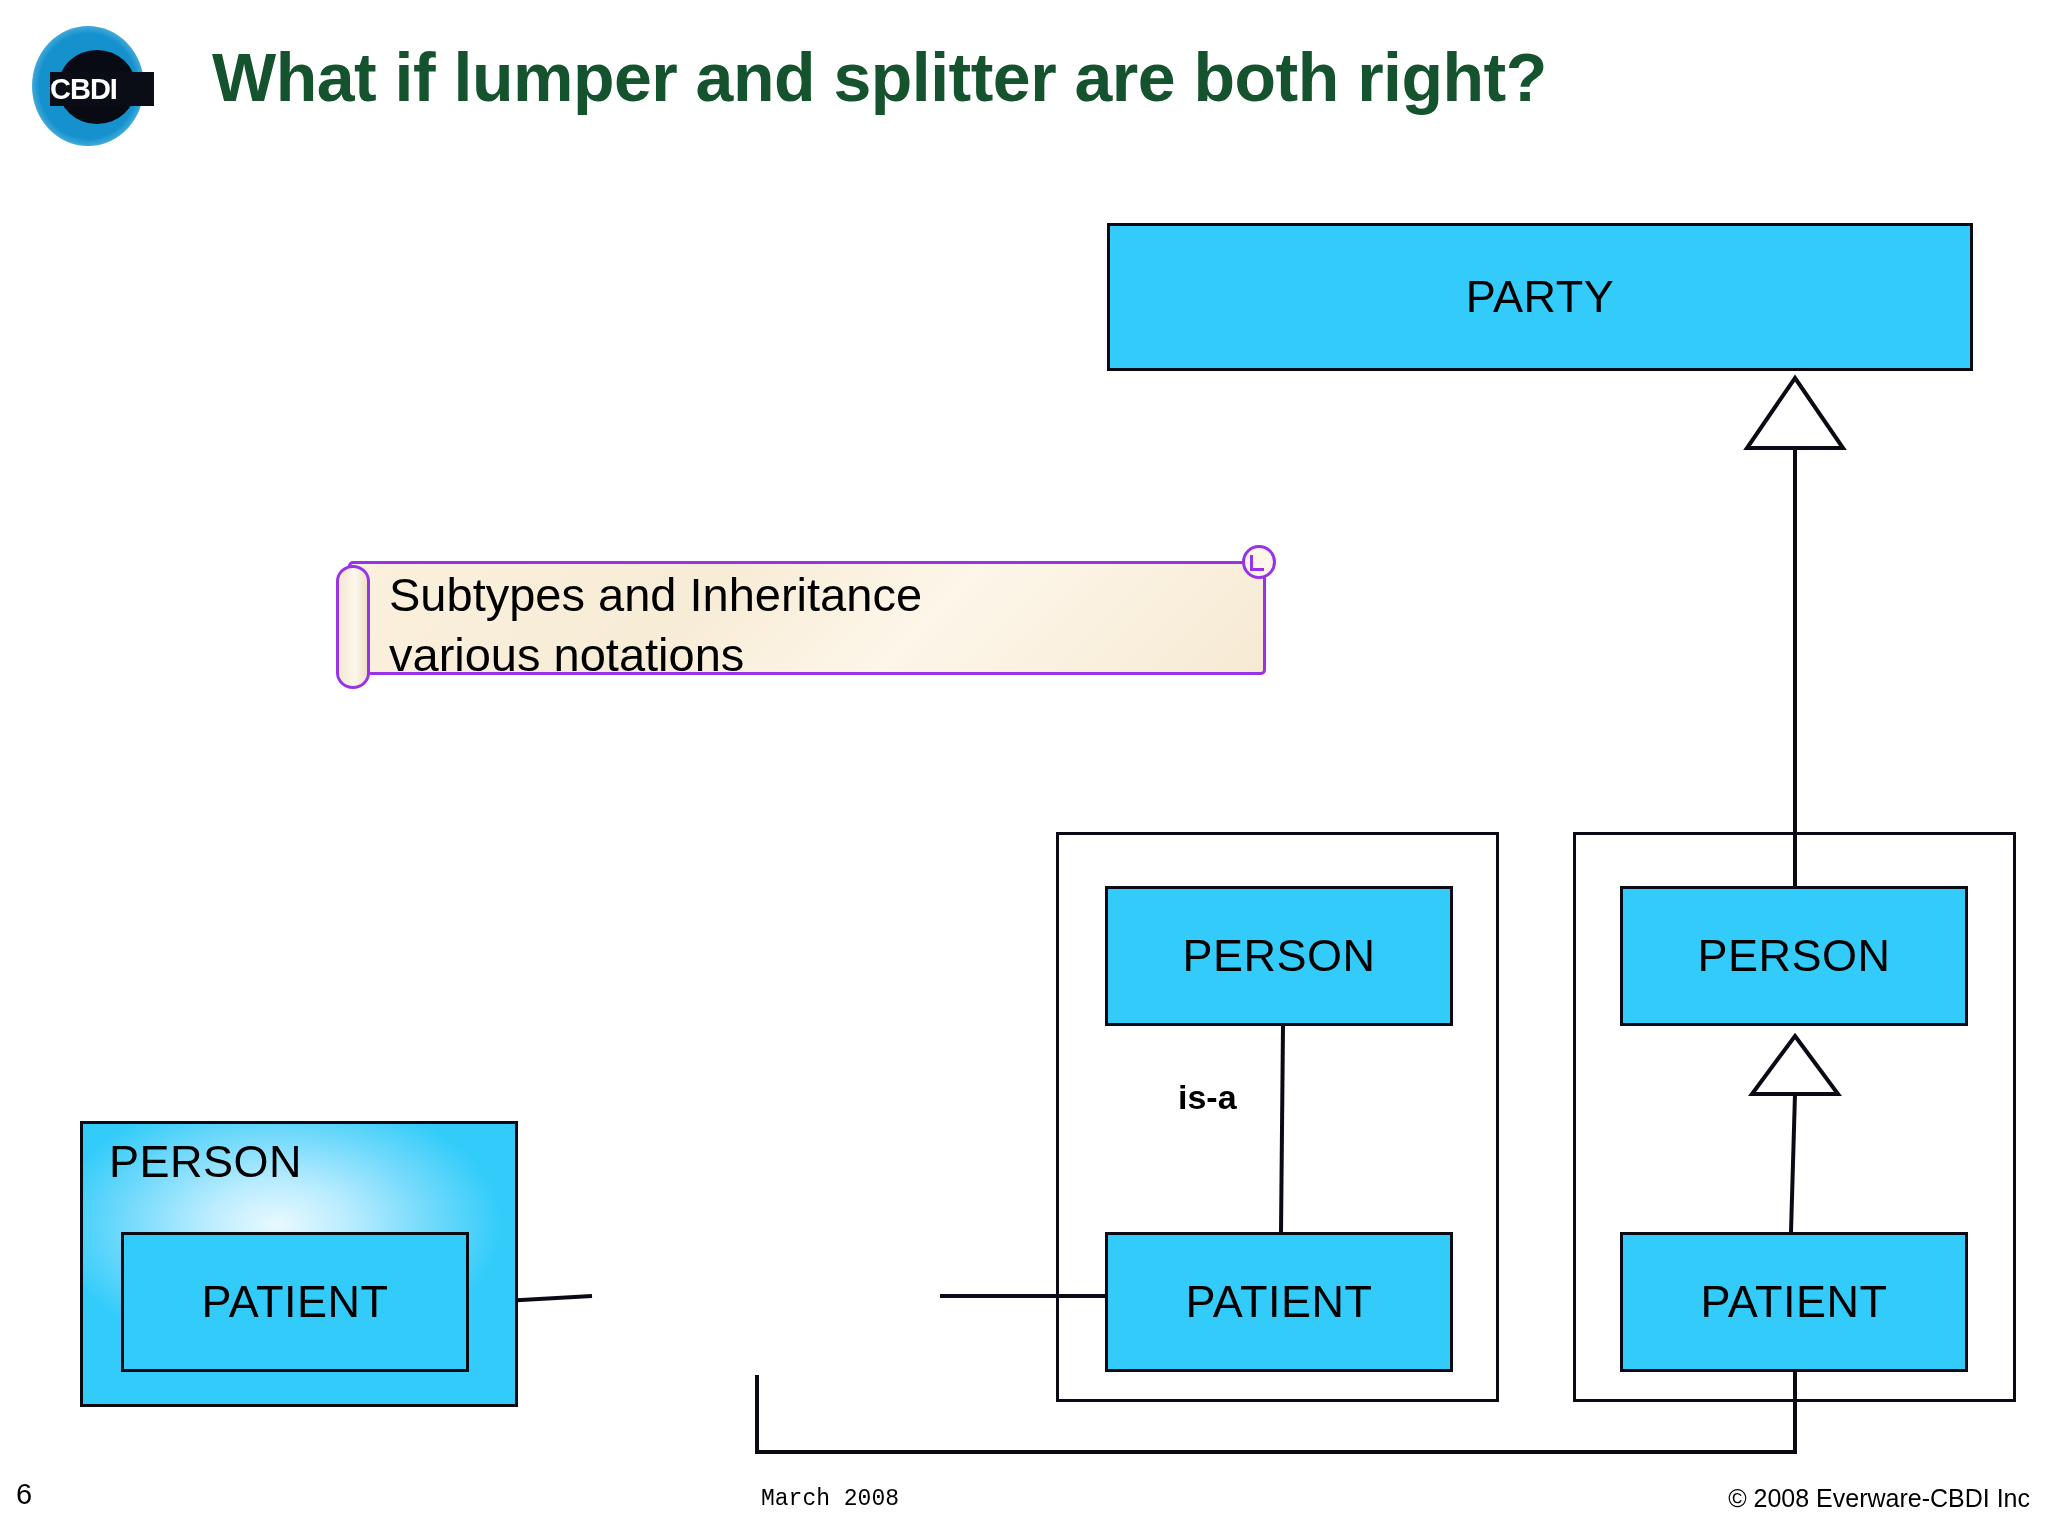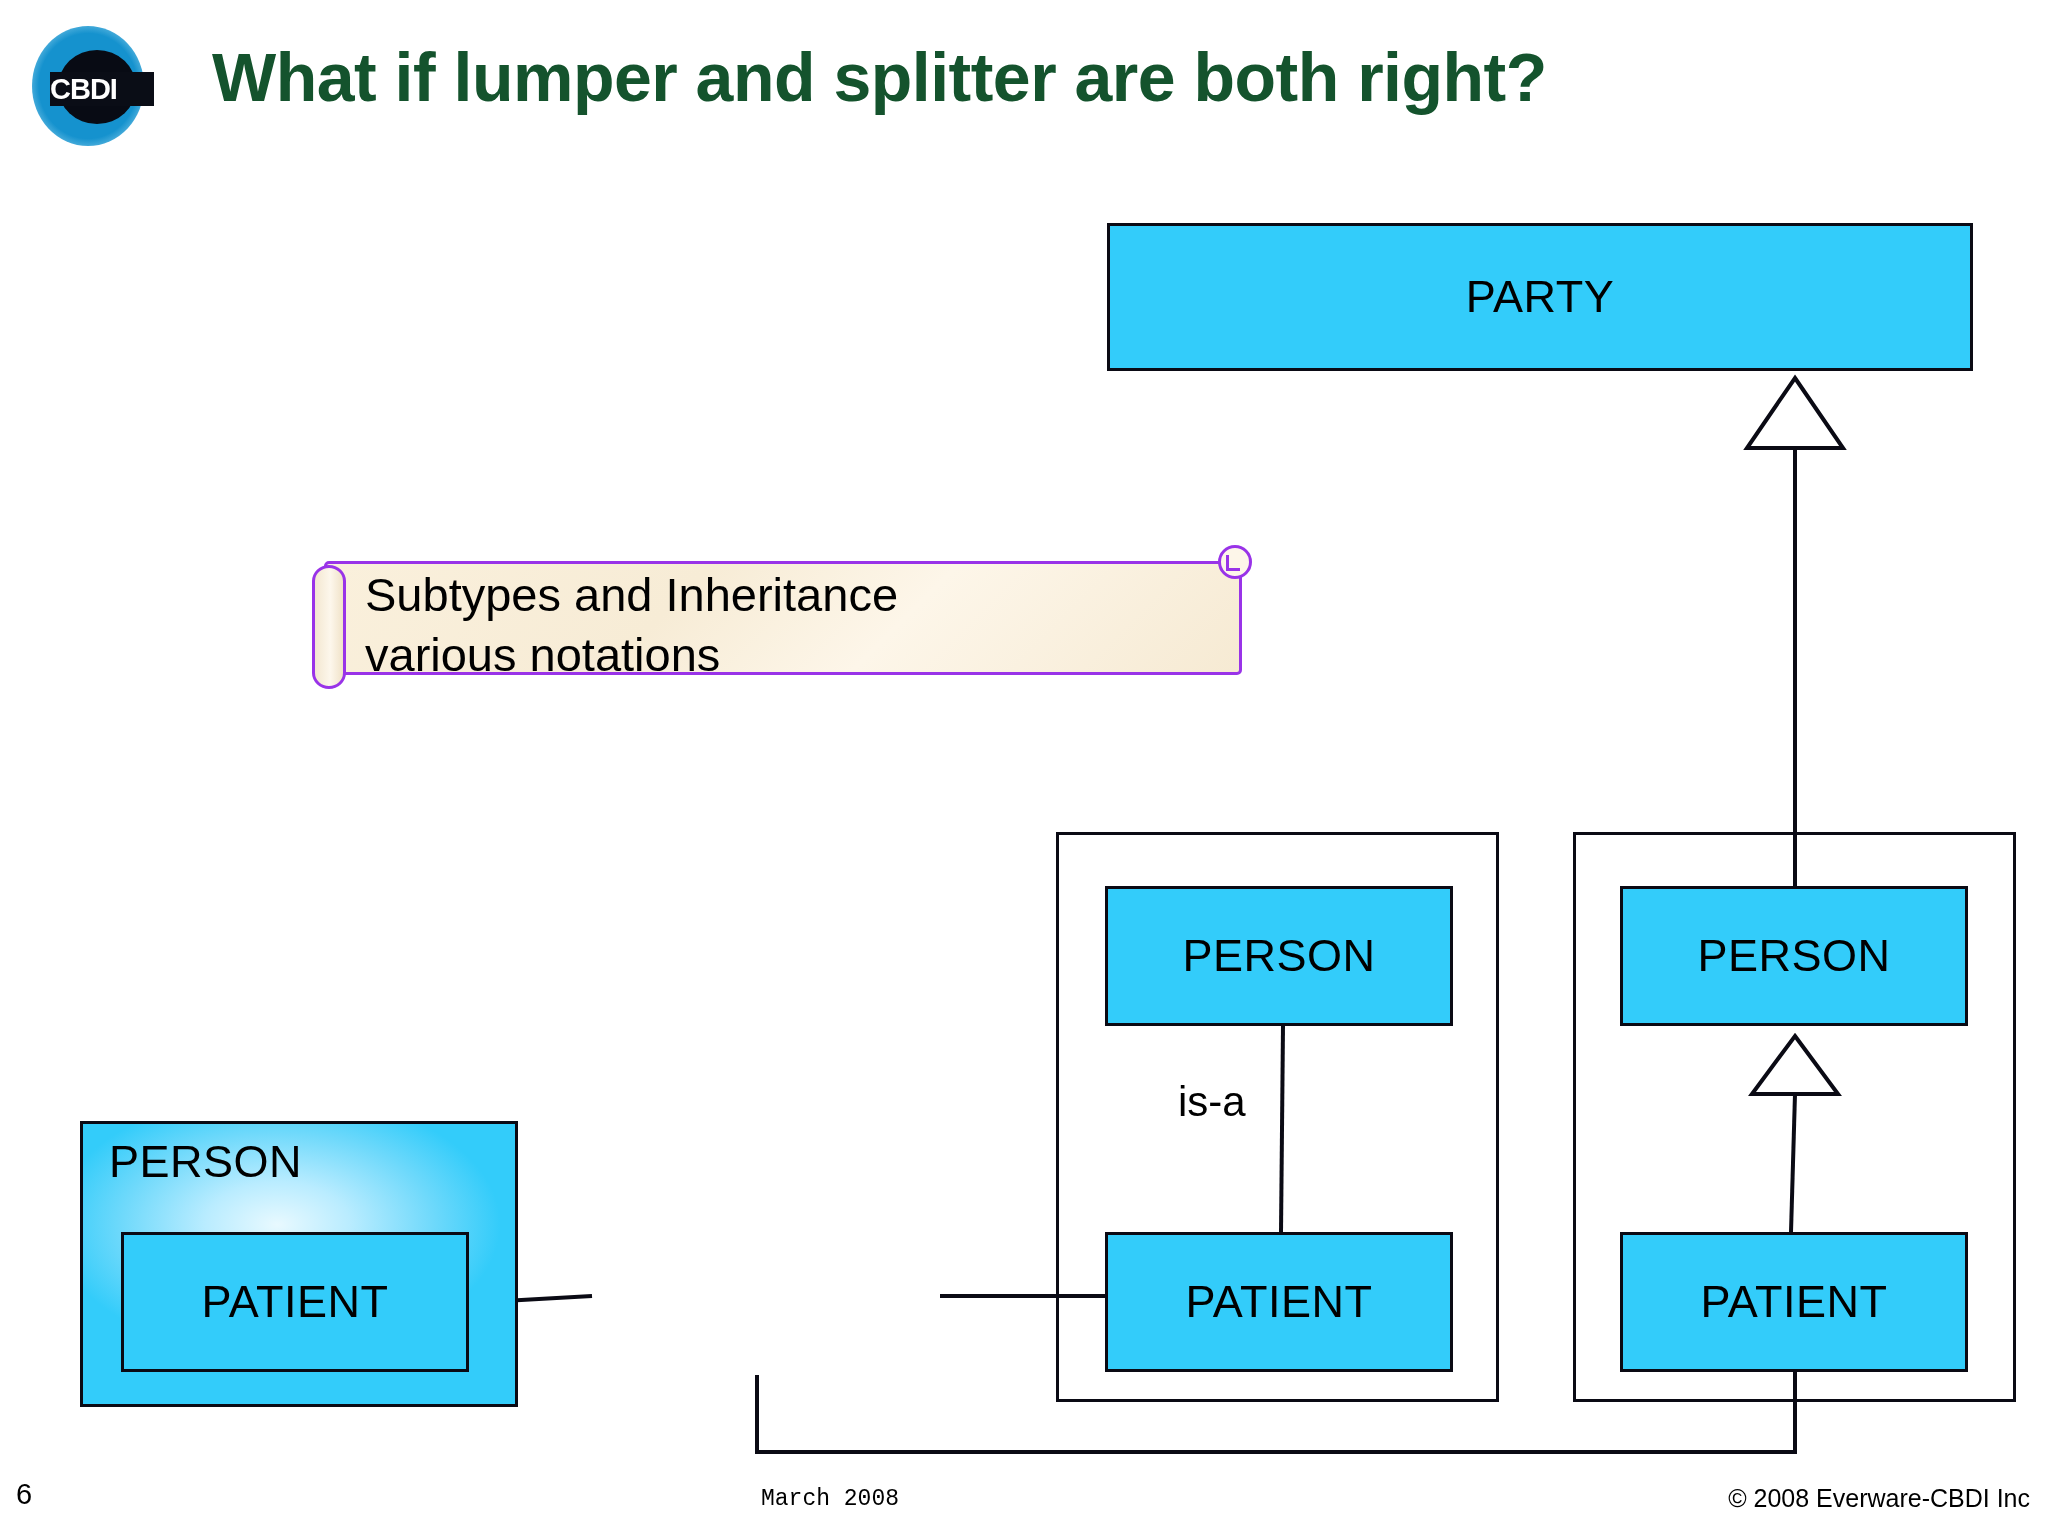--- a/index.html
+++ b/index.html
@@ -147,22 +147,23 @@
     width: 348px; height: 140px;
   }
   #box-mid-patient {
     left: 1105px; top: 1232px;
     width: 348px; height: 140px;
   }
   #label-is-a {
     position: absolute;
     left: 1178px; top: 1078px;
     font-family: "Liberation Sans", sans-serif;
-    font-size: 42px;
-    color: #000000;
+    font-size: 34px;
+    color: #000000;
+    font-weight: bold;
   }
 
   
   #group-right {
     position: absolute;
     left: 1573px; top: 832px;
     width: 443px; height: 570px;
     box-sizing: border-box;
     border: 3px solid #0a0a14;
     background: transparent;
@@ -172,21 +173,21 @@
     width: 348px; height: 140px;
   }
   #box-right-patient {
     left: 1620px; top: 1232px;
     width: 348px; height: 140px;
   }
 
   
   #note-scroll {
     position: absolute;
-    left: 312px; top: 557px;
+    left: 336px; top: 557px;
     width: 935px; height: 125px; padding-left: 26px;
   }
   #note-scroll .note-body {
     position: absolute;
     left: 12px; top: 4px;
     width: 918px; height: 114px;
     box-sizing: border-box;
     border: 3px solid #9933e8;
     border-radius: 5px;
     background: linear-gradient(135deg, #faf0dc 0%, #f7ecd6 38%, #fdf6e9 62%, #f6ead3 100%);

